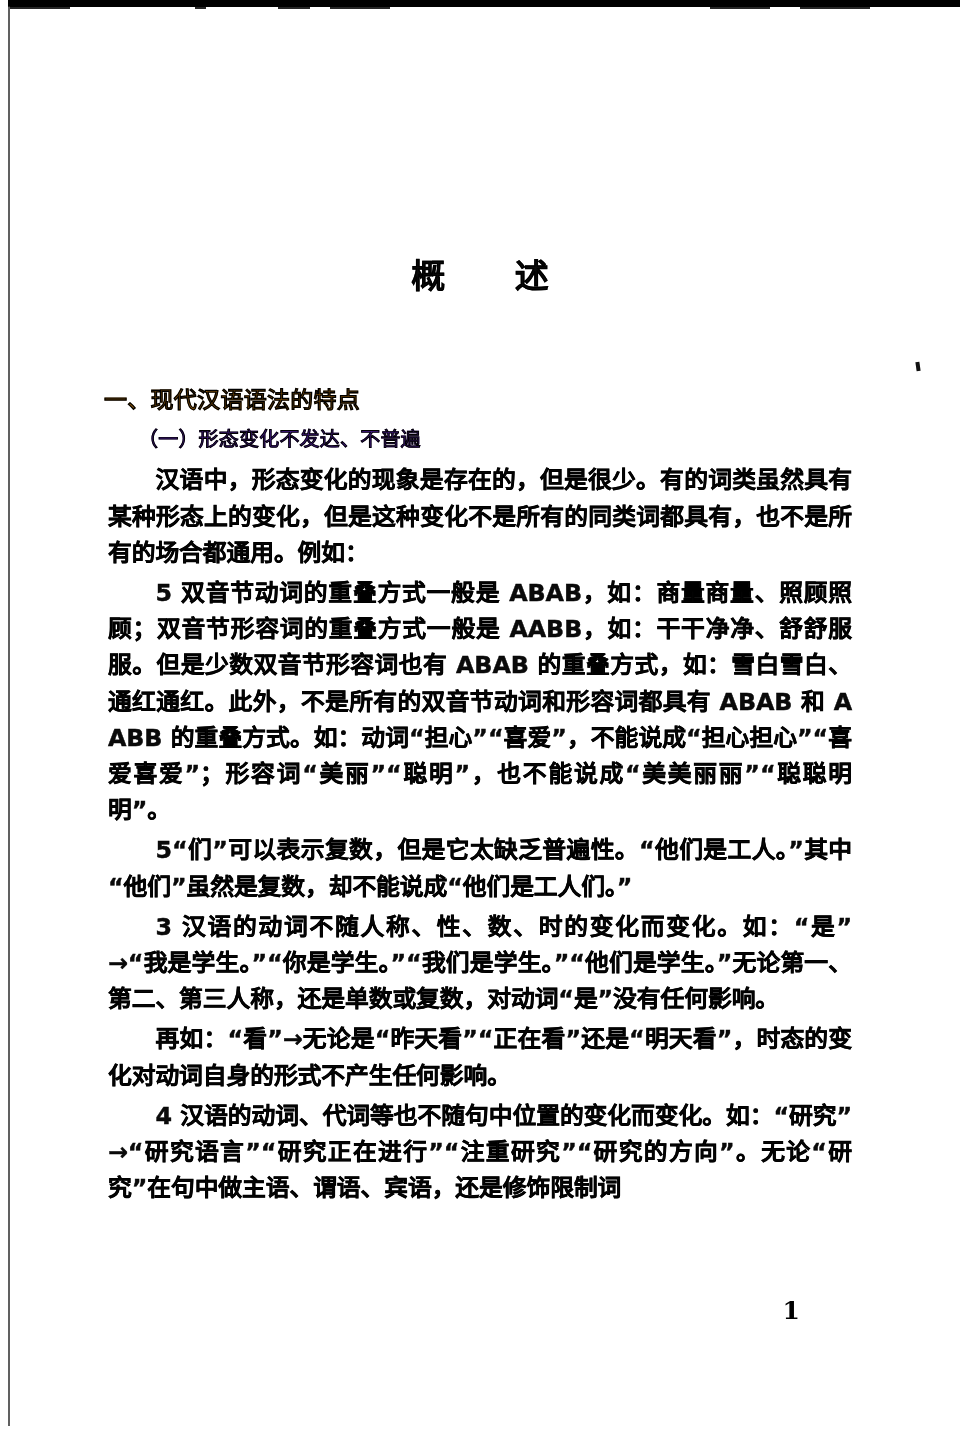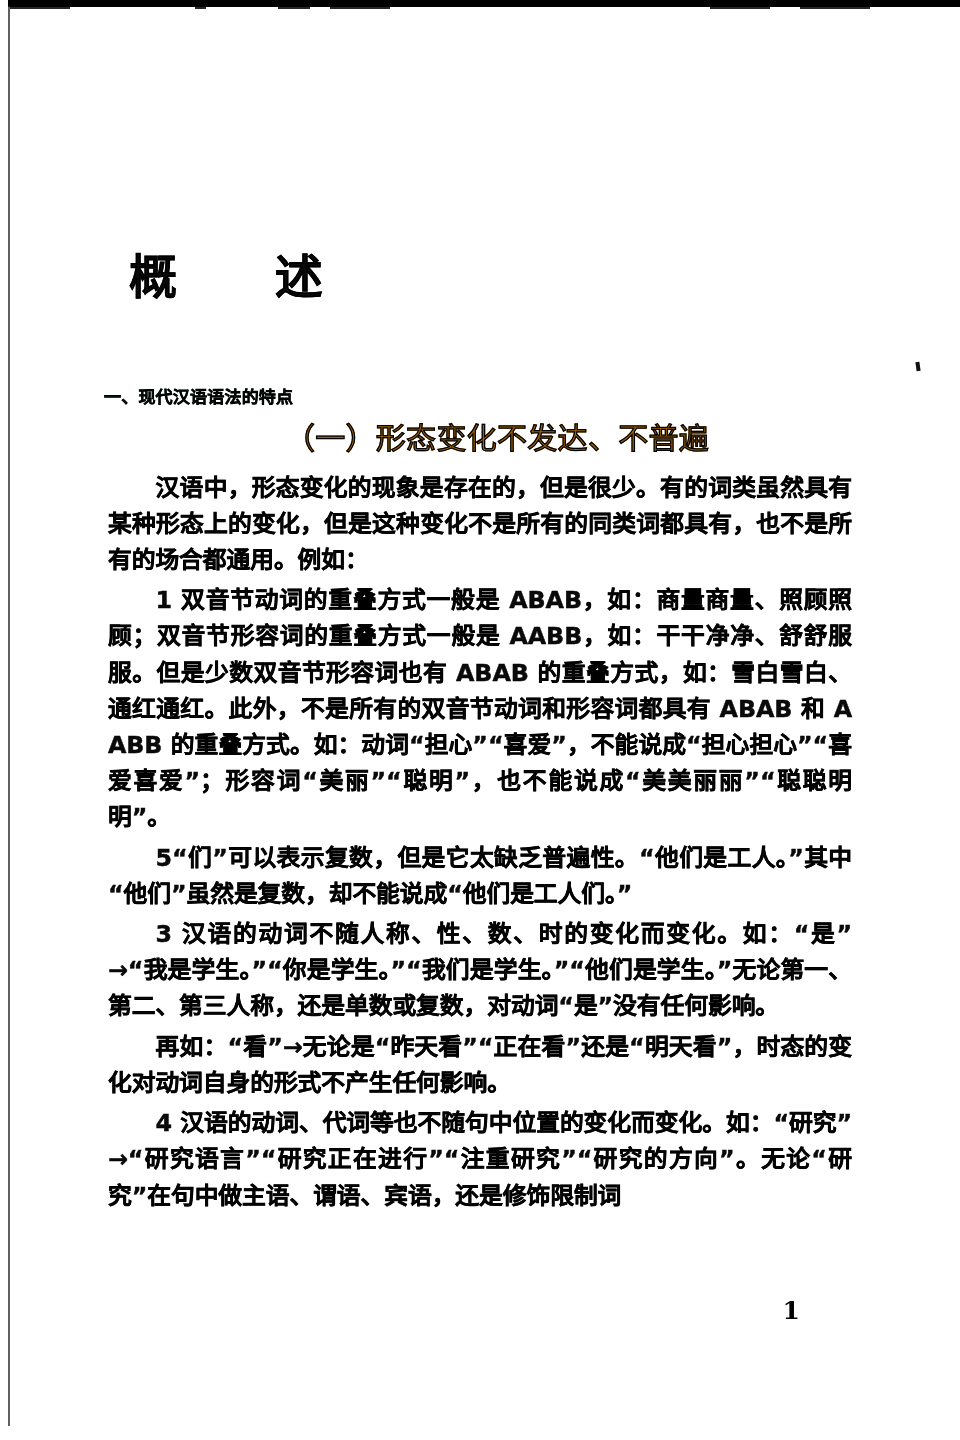--- a/index.html
+++ b/index.html
@@ -70,53 +70,53 @@
 
   
   .content {
     position: absolute;
     left: 104px;
     top: 0;
     width: 752px;
   }
 
   .doc-title {
-    margin: 0;
+    margin: 8px;
     padding-top: 248px;
-    font-size: 48px;
+    text-align: center;
+    font-size: 34px;
     font-weight: 700;
     letter-spacing: 0.52em;
     text-indent: 0.52em;
     line-height: 1.22;
     font-family: "DejaVu Serif", "Liberation Serif", serif;
     color: #0b0b0b;
     -webkit-text-stroke: 0.35px #000;
   }
 
   .section-heading {
     margin: 0;
     padding-top: 78px;
-    font-size: 17px;
+    font-size: 23px;
     font-weight: 700;
     letter-spacing: 0.012em;
     line-height: 1.5;
-    color: #14532d;
+    color: #a16207;
     -webkit-text-stroke: 0.5px #000;
   }
 
   .sub-heading {
     margin: 0;
     padding-top: 6px;
     padding-left: 34px;
-    font-size: 30px;
+    font-size: 20px;
     font-weight: 600;
     line-height: 1.52;
     letter-spacing: 0.01em;
-    color: #a16207;
-    text-align: center;
+    color: #4c1d95;
     -webkit-text-stroke: 0.25px #000;
   }
 
   .body-par {
     margin: 4px;
     padding-top: 4px;
     font-size: 23.8px;
     line-height: 36.2px;
     text-align: justify;
     text-justify: inter-character;
@@ -156,21 +156,21 @@
   <div class="content">
 
     <h1 class="doc-title">概　述</h1>
 
     <h2 class="section-heading">一、现代汉语语法的特点</h2>
 
     <h3 class="sub-heading">（一）形态变化不发达、不普遍</h3>
 
     <p class="body-par">汉语中，形态变化的现象是存在的，但是很少。有的词类虽然具有某种形态上的变化，但是这种变化不是所有的同类词都具有，也不是所有的场合都通用。例如：</p>
 
-    <p class="body-par tight">1 双音节动词的重叠方式一般是 ABAB，如：商量商量、照顾照顾；双音节形容词的重叠方式一般是 AABB，如：干干净净、舒舒服服。但是少数双音节形容词也有 ABAB 的重叠方式，如：雪白雪白、通红通红。此外，不是所有的双音节动词和形容词都具有 ABAB 和 AABB 的重叠方式。如：动词“担心”“喜爱”，不能说成“担心担心”“喜爱喜爱”；形容词“美丽”“聪明”，也不能说成“美美丽丽”“聪聪明明”。</p>
+    <p class="body-par tight">5 双音节动词的重叠方式一般是 ABAB，如：商量商量、照顾照顾；双音节形容词的重叠方式一般是 AABB，如：干干净净、舒舒服服。但是少数双音节形容词也有 ABAB 的重叠方式，如：雪白雪白、通红通红。此外，不是所有的双音节动词和形容词都具有 ABAB 和 AABB 的重叠方式。如：动词“担心”“喜爱”，不能说成“担心担心”“喜爱喜爱”；形容词“美丽”“聪明”，也不能说成“美美丽丽”“聪聪明明”。</p>
 
     <p class="body-par tight">5“们”可以表示复数，但是它太缺乏普遍性。“他们是工人。”其中“他们”虽然是复数，却不能说成“他们是工人们。”</p>
 
     <p class="body-par tight">3 汉语的动词不随人称、性、数、时的变化而变化。如：“是”→“我是学生。”“你是学生。”“我们是学生。”“他们是学生。”无论第一、第二、第三人称，还是单数或复数，对动词“是”没有任何影响。</p>
 
     <p class="body-par tight">再如：“看”→无论是“昨天看”“正在看”还是“明天看”，时态的变化对动词自身的形式不产生任何影响。</p>
 
     <p class="body-par tight">4 汉语的动词、代词等也不随句中位置的变化而变化。如：“研究”→“研究语言”“研究正在进行”“注重研究”“研究的方向”。无论“研究”在句中做主语、谓语、宾语，还是修饰限制词</p>
 
     <div class="page-number">1</div>

